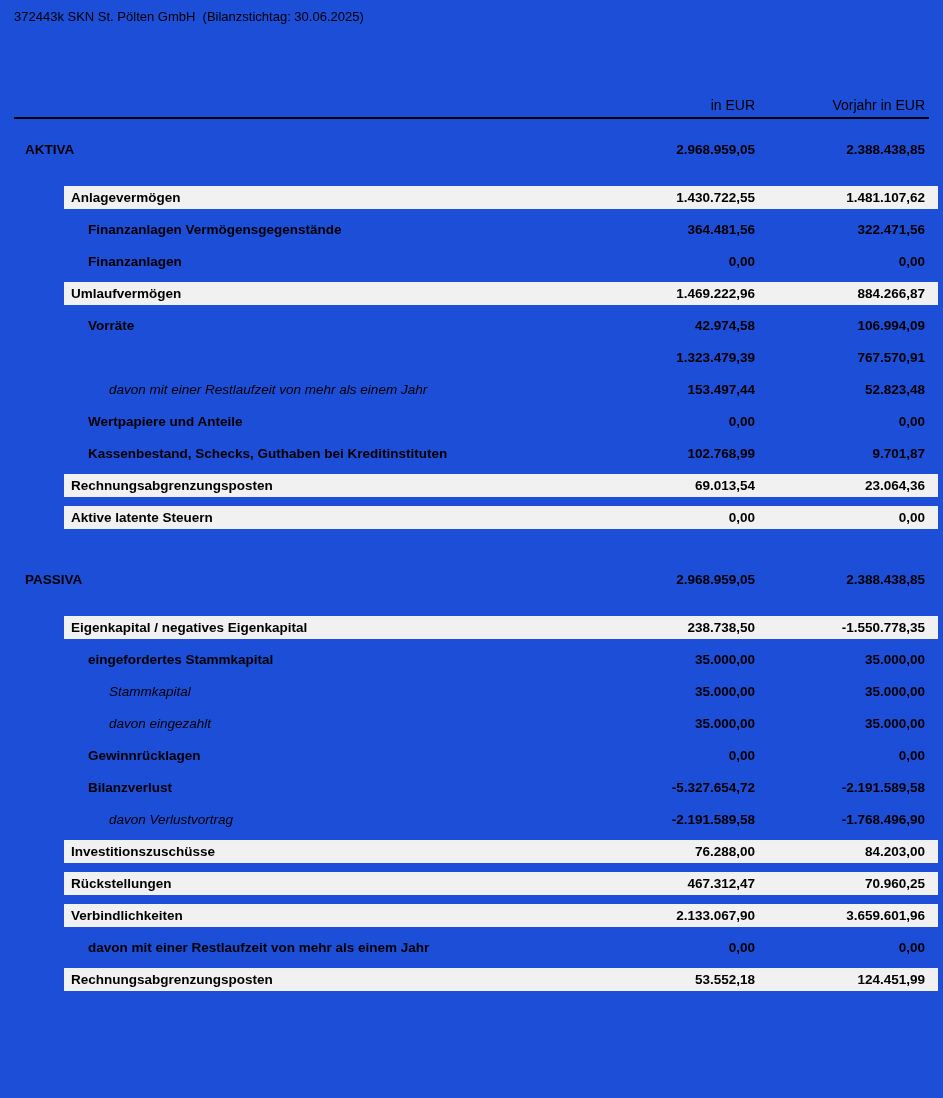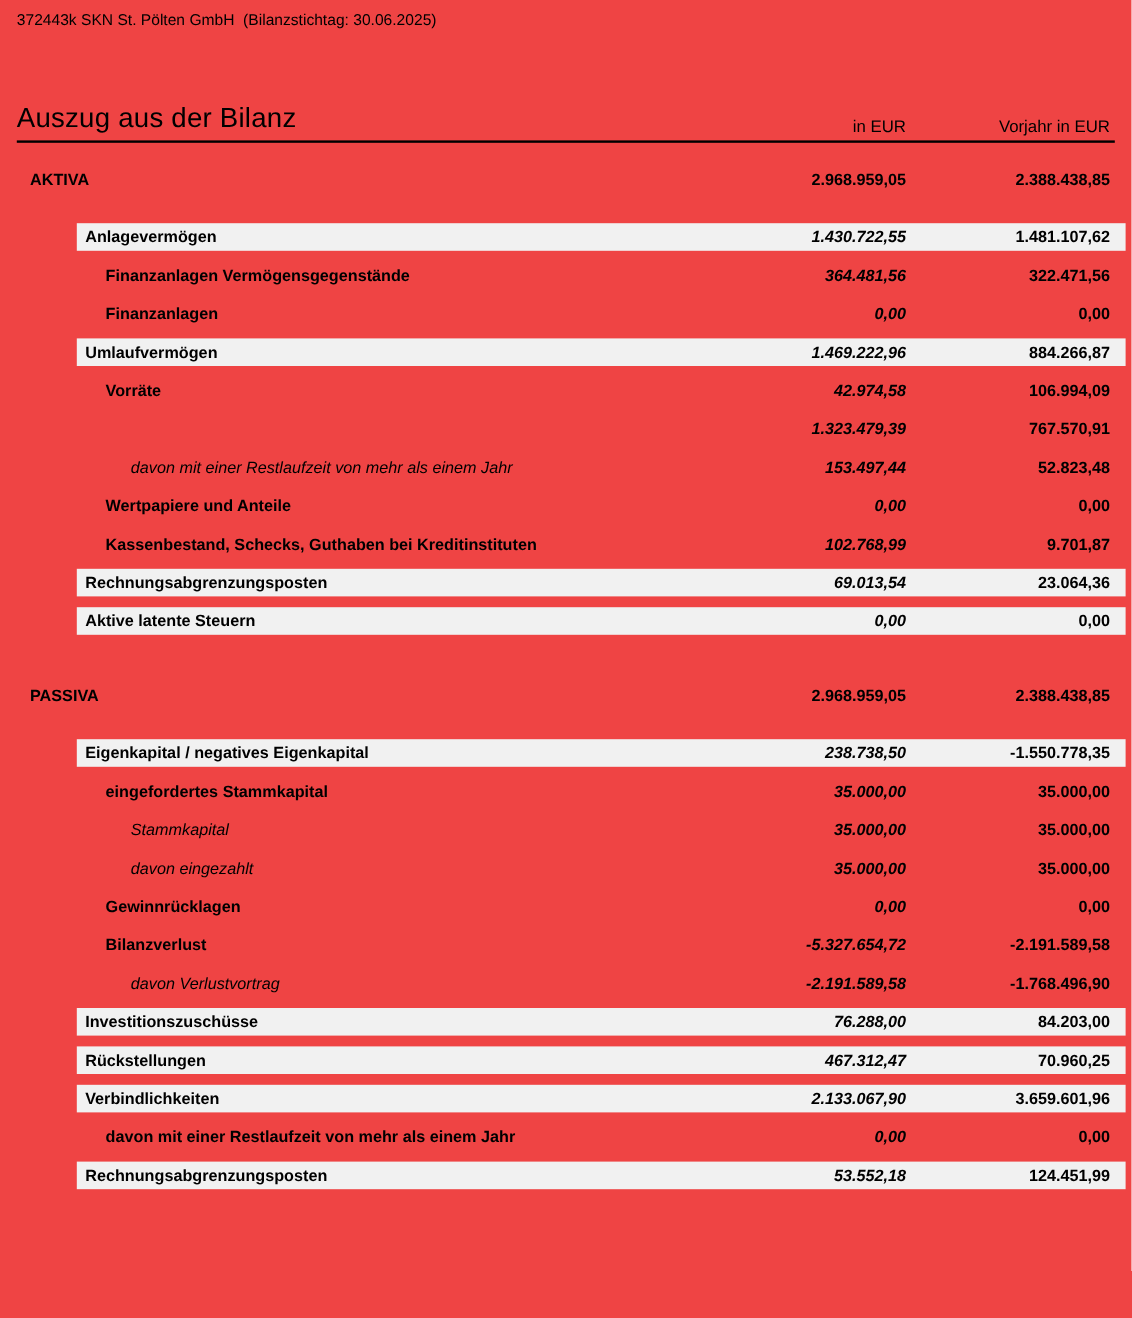--- a/index.html
+++ b/index.html
@@ -1,20 +1,20 @@
 <!DOCTYPE html>
 <html><head>
 <meta charset="utf-8">
 <style>
   html, body { margin: 0; padding: 0; background: #ffffff; }
   .sheet {
     position: relative;
     width: 943px;
     height: 1098px;
-    background: #ef4444;
+    background: #1d4ed8;
     font-family: "Liberation Sans", sans-serif;
     color: #000000;
     overflow: hidden;
   }
   .doc-header {
     position: absolute;
     top: 9px;
     left: 14px;
     font-size: 13px;
     white-space: pre;
@@ -87,29 +87,28 @@
   .row.lvl0 .label { left: 7px; }
   .row.lvl1 .label { left: 24px; }
   .row.lvl2 .label { left: 45px; }
   .row.italic .label { font-style: italic; font-weight: normal; }
   .row .val {
     position: absolute;
     font-size: 13.5px;
     font-weight: bold;
     white-space: nowrap;
   }
-  .row .val.v1 { right: 183px; font-style: italic; }
+  .row .val.v1 { right: 183px; }
   .row .val.v2 { right: 13px; }
 </style>
 </head>
 <body>
 
 <div class="sheet">
   <div class="doc-header">372443k SKN St. Pölten GmbH  (Bilanzstichtag: 30.06.2025)</div>
-  <div class="page-title">Auszug aus der Bilanz</div>
   <div class="col-header c1">in EUR</div>
   <div class="col-header c2">Vorjahr in EUR</div>
   <div class="title-rule"></div>
   <div class="content">
   <div class="section-row">
     <span class="section-label">AKTIVA</span>
     <span class="sval v1">2.968.959,05</span>
     <span class="sval v2">2.388.438,85</span>
   </div>
 <div class="spacer16"></div>

